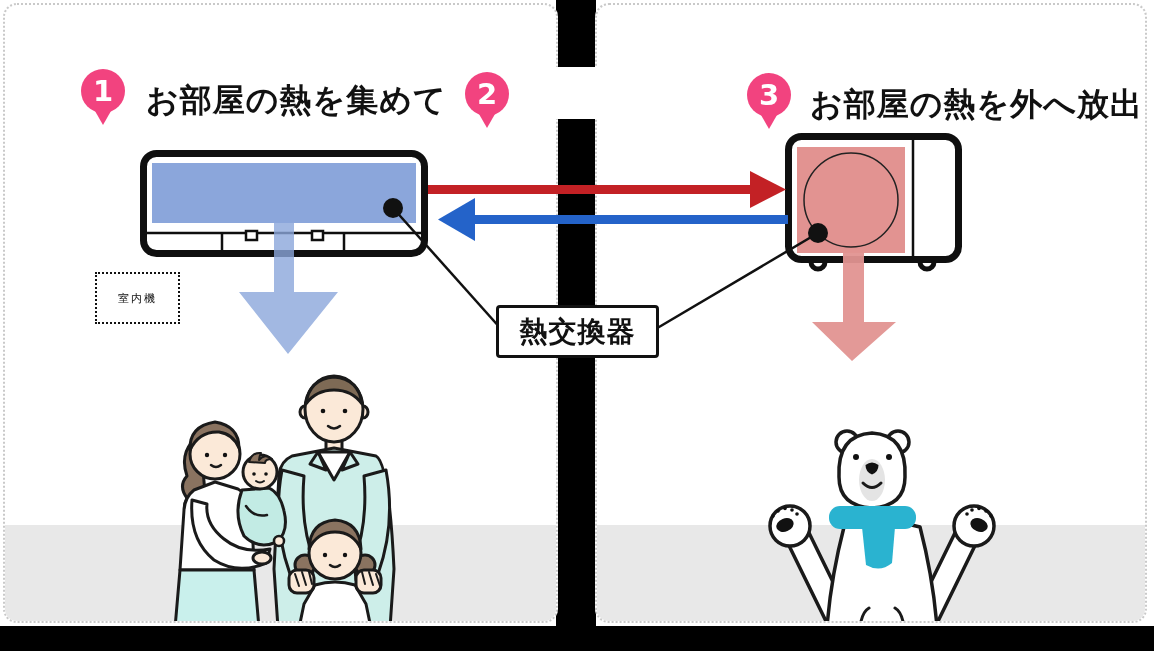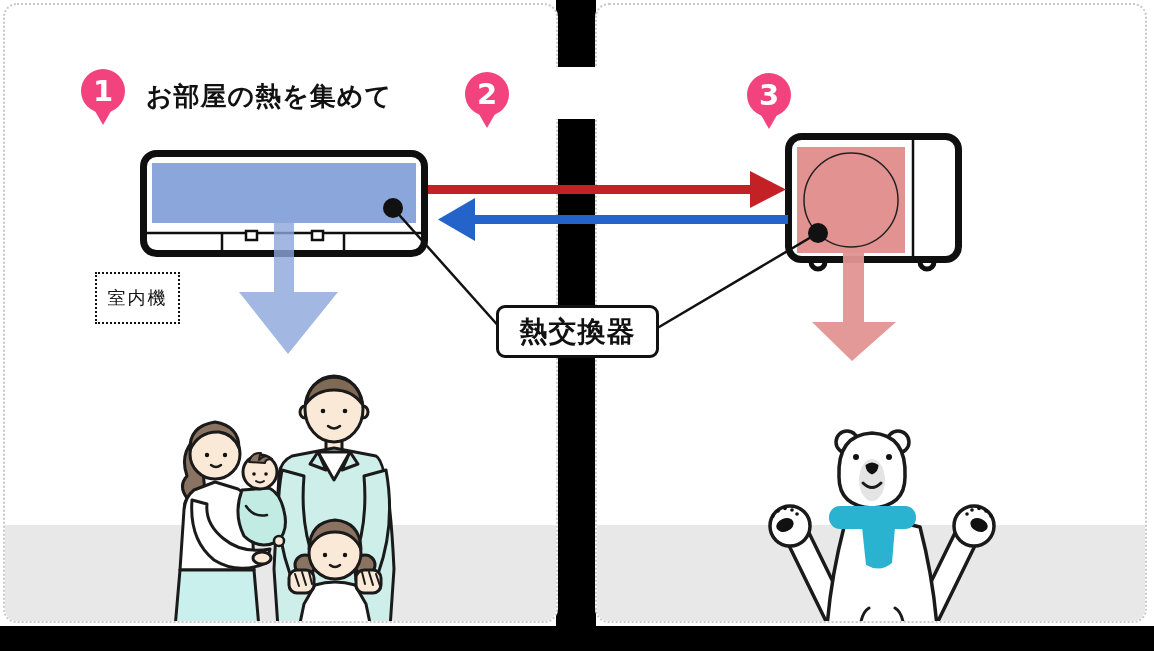--- a/index.html
+++ b/index.html
@@ -26,28 +26,28 @@
   .panel.right{left:595px;width:552px;}
   .floor{position:absolute;left:0;right:0;top:520px;bottom:0;background:var(--floor);}
 
   .overlay{position:absolute;left:0;top:0;z-index:3;pointer-events:none;}
 
   .step-badge{position:absolute;width:44px;height:44px;border-radius:50%;background:var(--pink);
               display:flex;align-items:center;justify-content:center;z-index:4;}
   .step-badge::after{content:"";position:absolute;left:50%;bottom:-12px;transform:translateX(-50%);
               border:8px solid transparent;border-top:14px solid var(--pink);border-bottom:0;}
   .step-badge span{color:#fff;font-size:29px;font-weight:bold;line-height:1;}
-  .step-label{position:absolute;font-size:26px;font-weight:bold;color:#111;white-space:nowrap;
+  .step-label{position:absolute;font-size:32px;font-weight:bold;color:#111;white-space:nowrap;
               letter-spacing:1px;z-index:4;}
   .wall-gap{position:absolute;left:552px;top:67px;width:48px;height:52px;background:#fff;z-index:2;}
 
   .unit-tag{position:absolute;border:2px dotted #111;background:#fff;display:flex;align-items:center;
-            justify-content:center;font-size:18px;color:#111;letter-spacing:2px;z-index:4;box-sizing:border-box;}
+            justify-content:center;font-size:11px;color:#111;letter-spacing:2px;z-index:4;box-sizing:border-box;}
   .hx-box{position:absolute;left:496px;top:305px;width:163px;height:53px;background:#fff;border:3px solid #111;
-          border-radius:9px;display:flex;align-items:center;justify-content:center;font-size:28px;font-weight:bold;
+          border-radius:4px;display:flex;align-items:center;justify-content:center;font-size:28px;font-weight:bold;
           color:#111;letter-spacing:1px;z-index:4;box-sizing:border-box;}
 
   .illus{position:absolute;}
 </style>
 </head>
 <body>
 
 <div class="stage">
 
   <div class="wall"></div>
@@ -230,18 +230,19 @@
   </div>
   <div class="step-label" style="left:146px;top:79px">お部屋の熱を集めて</div>
 
   <div class="step-badge" style="left:465px;top:72px">
     <span>2</span>
   </div>
 
   <div class="step-badge" style="left:747px;top:73px">
     <span>3</span>
   </div>
+  <div class="step-label" style="left:810px;top:83px">お部屋の熱を外へ放出</div>
 
   <div class="hx-box">
     <span>熱交換器</span>
   </div>
 
 </div>
 
 </body></html>

